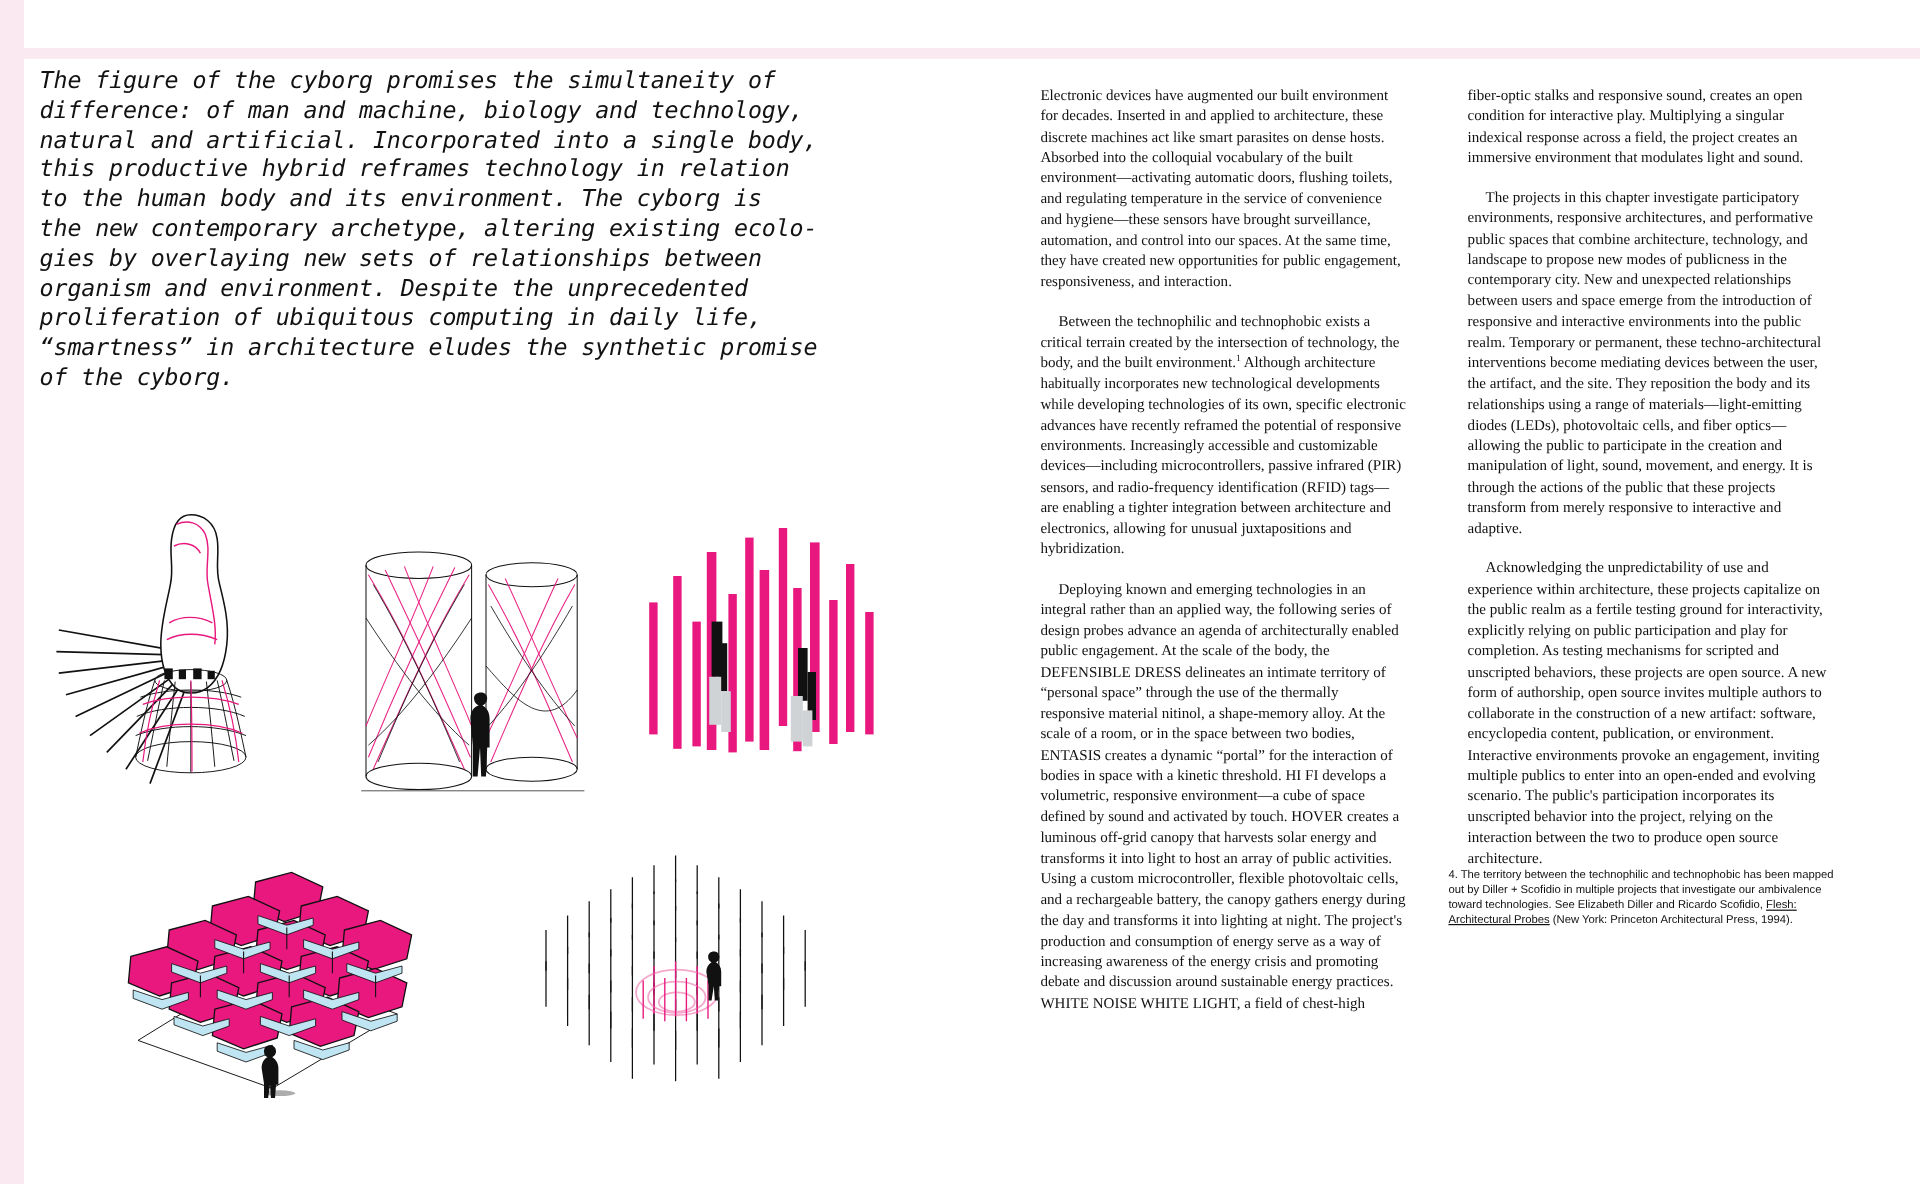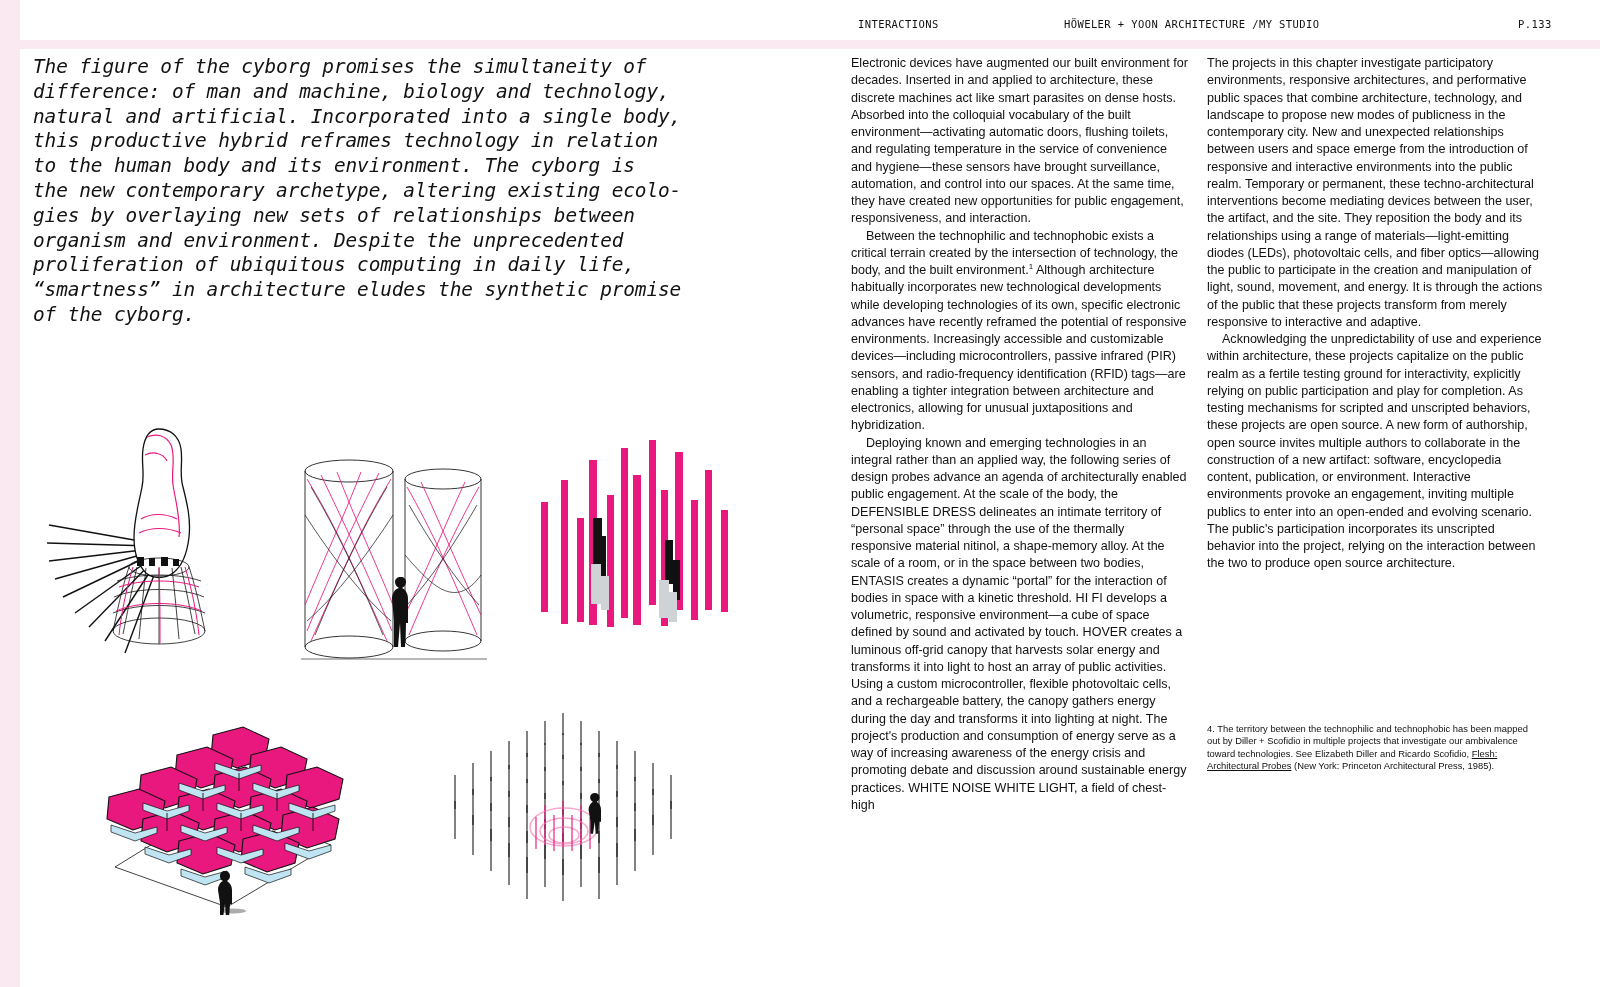--- a/index.html
+++ b/index.html
@@ -35,46 +35,41 @@
 
   
   .figures{position:absolute;left:0;top:330px;width:760px;height:560px;}
   .fig{position:absolute;}
   .fig svg{display:block;}
 
   
   .col{position:absolute;top:55px;width:337px;
        font-size:12.55px;line-height:17.25px;color:#111;
        text-align:left;}
-  .col p{margin:0;}
+  .col p{margin:16px;font-family:Liberation Serif, serif;}
   .col p+p{text-indent:15px;}
   #col1{left:851px;}
   #col2{left:1207px;}
 
   .footnote{
     position:absolute;left:1207px;top:723px;width:330px;
     font-size:9.4px;line-height:12.3px;color:#111;
   }
   .footnote u{text-decoration:underline;}
 
   sup{font-size:8px;vertical-align:super;line-height:0;}
 </style>
 </head>
 <body>
 
 <div class="page">
 
   <div class="pink-strip"></div>
   <div class="pink-bar"></div>
 
-  <div class="runhead">
-    <span class="rh-left">INTERACTIONS</span>
-    <span class="rh-center">HÖWELER + YOON ARCHITECTURE /MY STUDIO</span>
-    <span class="rh-right">P.133</span>
-  </div>
 
   <div class="left-col">
     <div class="lede">The figure of the cyborg promises the simultaneity of
 difference: of man and machine, biology and technology,
 natural and artificial. Incorporated into a single body,
 this productive hybrid reframes technology in relation
 to the human body and its environment. The cyborg is
 the new contemporary archetype, altering existing ecolo-
 gies by overlaying new sets of relationships between
 organism and environment. Despite the unprecedented
@@ -385,21 +380,22 @@
     </div>
   </div>
 
   <div class="col" id="col1">
     <p>Electronic devices have augmented our built environment for decades. Inserted in and applied to architecture, these discrete machines act like smart parasites on dense hosts. Absorbed into the colloquial vocabulary of the built environment—activating automatic doors, flushing toilets, and regulating temperature in the service of convenience and hygiene—these sensors have brought surveillance, automation, and control into our spaces. At the same time, they have created new opportunities for public engagement, responsiveness, and interaction.</p>
     <p><span>Between the technophilic and technophobic exists a critical terrain created by the intersection of technology, the body, and the built environment.</span><sup>1</sup><span> Although architecture habitually incorporates new technological developments while developing technologies of its own, specific electronic advances have recently reframed the potential of responsive environments. Increasingly accessible and customizable devices—including microcontrollers, passive infrared (PIR) sensors, and radio-frequency identification (RFID) tags—are enabling a tighter integration between architecture and electronics, allowing for unusual juxtapositions and hybridization.</span></p>
     <p>Deploying known and emerging technologies in an integral rather than an applied way, the following series of design probes advance an agenda of architecturally enabled public engagement. At the scale of the body, the DEFENSIBLE DRESS delineates an intimate territory of “personal space” through the use of the thermally responsive material nitinol, a shape-memory alloy. At the scale of a room, or in the space between two bodies, ENTASIS creates a dynamic “portal” for the interaction of bodies in space with a kinetic threshold. HI FI develops a volumetric, responsive environment—a cube of space defined by sound and activated by touch. HOVER creates a luminous off-grid canopy that harvests solar energy and transforms it into light to host an array of public activities. Using a custom microcontroller, flexible photovoltaic cells, and a rechargeable battery, the canopy gathers energy during the day and transforms it into lighting at night. The project's production and consumption of energy serve as a way of increasing awareness of the energy crisis and promoting debate and discussion around sustainable energy practices. WHITE NOISE WHITE LIGHT, a field of chest-high</p>
   </div>
 
   <div class="col" id="col2">
+    <p>fiber-optic stalks and responsive sound, creates an open condition for interactive play. Multiplying a singular indexical response across a field, the project creates an immersive environment that modulates light and sound.</p>
     <p>The projects in this chapter investigate participatory environments, responsive architectures, and performative public spaces that combine architecture, technology, and landscape to propose new modes of publicness in the contemporary city. New and unexpected relationships between users and space emerge from the introduction of responsive and interactive environments into the public realm. Temporary or permanent, these techno-architectural interventions become mediating devices between the user, the artifact, and the site. They reposition the body and its relationships using a range of materials—light-emitting diodes (LEDs), photovoltaic cells, and fiber optics—allowing the public to participate in the creation and manipulation of light, sound, movement, and energy. It is through the actions of the public that these projects transform from merely responsive to interactive and adaptive.</p>
     <p>Acknowledging the unpredictability of use and experience within architecture, these projects capitalize on the public realm as a fertile testing ground for interactivity, explicitly relying on public participation and play for completion. As testing mechanisms for scripted and unscripted behaviors, these projects are open source. A new form of authorship, open source invites multiple authors to collaborate in the construction of a new artifact: software, encyclopedia content, publication, or environment. Interactive environments provoke an engagement, inviting multiple publics to enter into an open-ended and evolving scenario. The public's participation incorporates its unscripted behavior into the project, relying on the interaction between the two to produce open source architecture.</p>
   </div>
 
   <div class="footnote">
-    <span>4. The territory between the technophilic and technophobic has been mapped out by Diller + Scofidio in multiple projects that investigate our ambivalence toward technologies. See Elizabeth Diller and Ricardo Scofidio, </span><u>Flesh: Architectural Probes</u><span> (New York: Princeton Architectural Press, 1985).</span>
+    <span>4. The territory between the technophilic and technophobic has been mapped out by Diller + Scofidio in multiple projects that investigate our ambivalence toward technologies. See Elizabeth Diller and Ricardo Scofidio, </span><u>Flesh: Architectural Probes</u><span> (New York: Princeton Architectural Press, 1994).</span>
   </div>
 
 </div>
 
 </body></html>

